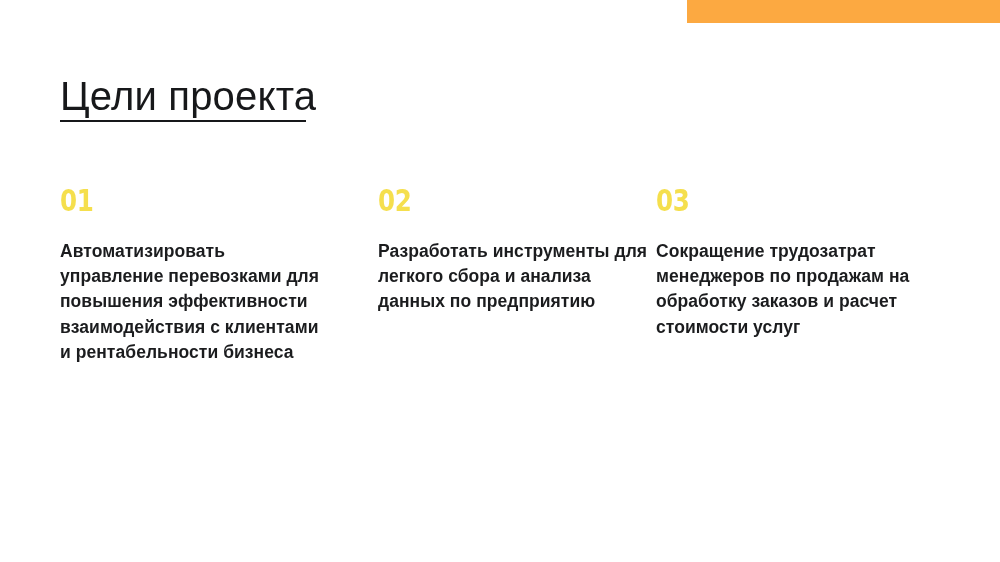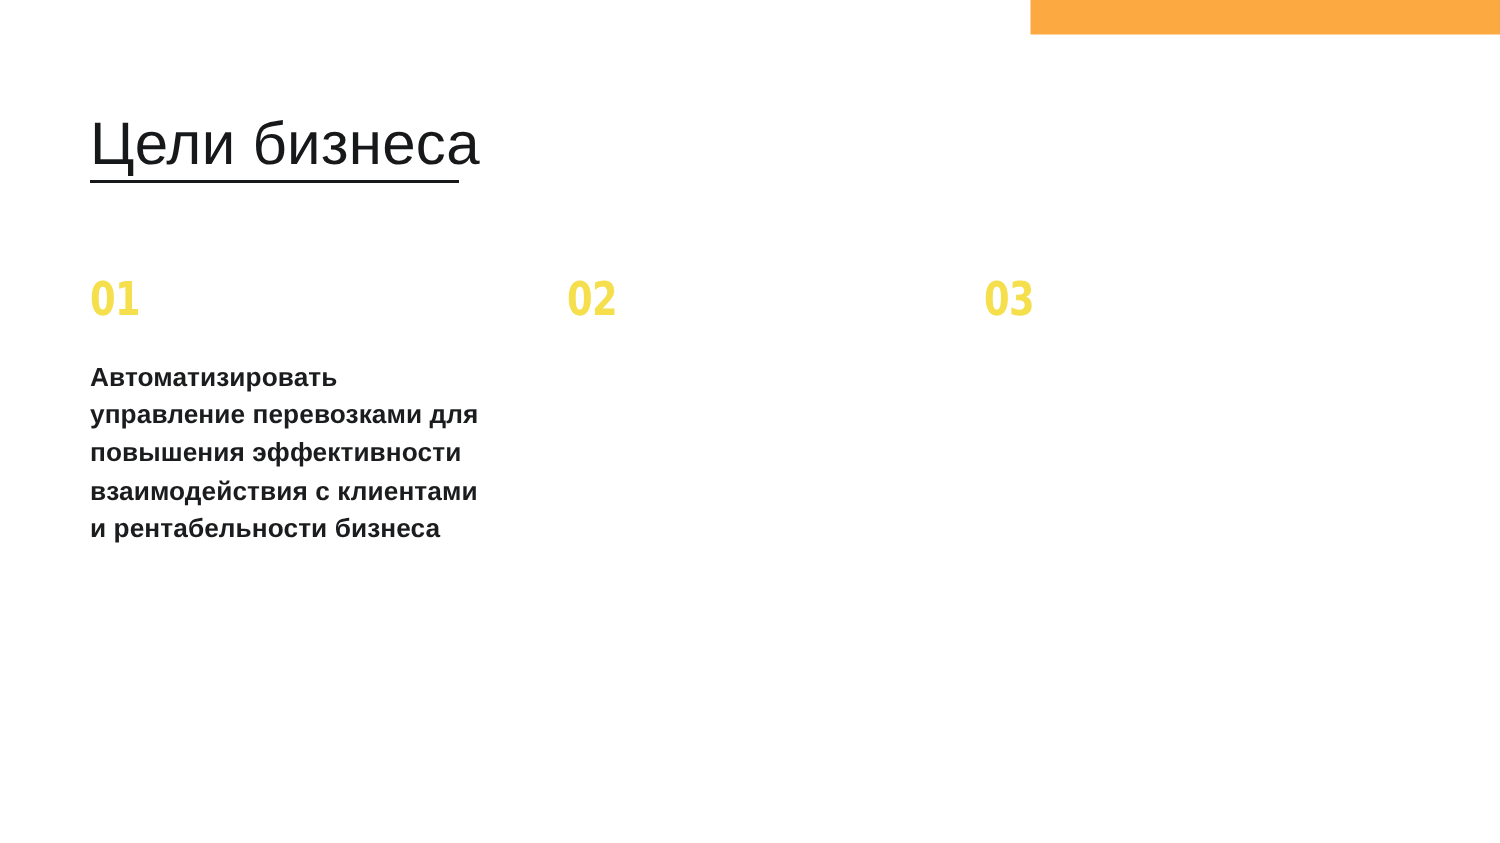--- a/index.html
+++ b/index.html
@@ -89,34 +89,36 @@
   }
 </style>
 </head>
 <body>
 
 <div class="slide">
 
   <div class="accent-bar"></div>
 
   <div class="title-wrap">
-    <h1 class="title">Цели бизнеса</h1>
+    <h1 class="title">Цели проекта</h1>
     <div class="title-rule"></div>
   </div>
 
   <div class="columns">
 
     <div class="col col-0">
       <div class="marker">01</div>
       <p class="body-text">Автоматизировать управление перевозками для повышения эффективности взаимодействия с клиентами и рентабельности бизнеса</p>
     </div>
 
     <div class="col col-1">
       <div class="marker">02</div>
+      <p class="body-text">Разработать инструменты для легкого сбора и анализа данных по предприятию</p>
     </div>
 
     <div class="col col-2">
       <div class="marker">03</div>
+      <p class="body-text">Сокращение трудозатрат менеджеров по продажам на обработку заказов и расчет стоимости услуг</p>
     </div>
 
   </div>
 
 </div>
 
 </body></html>

